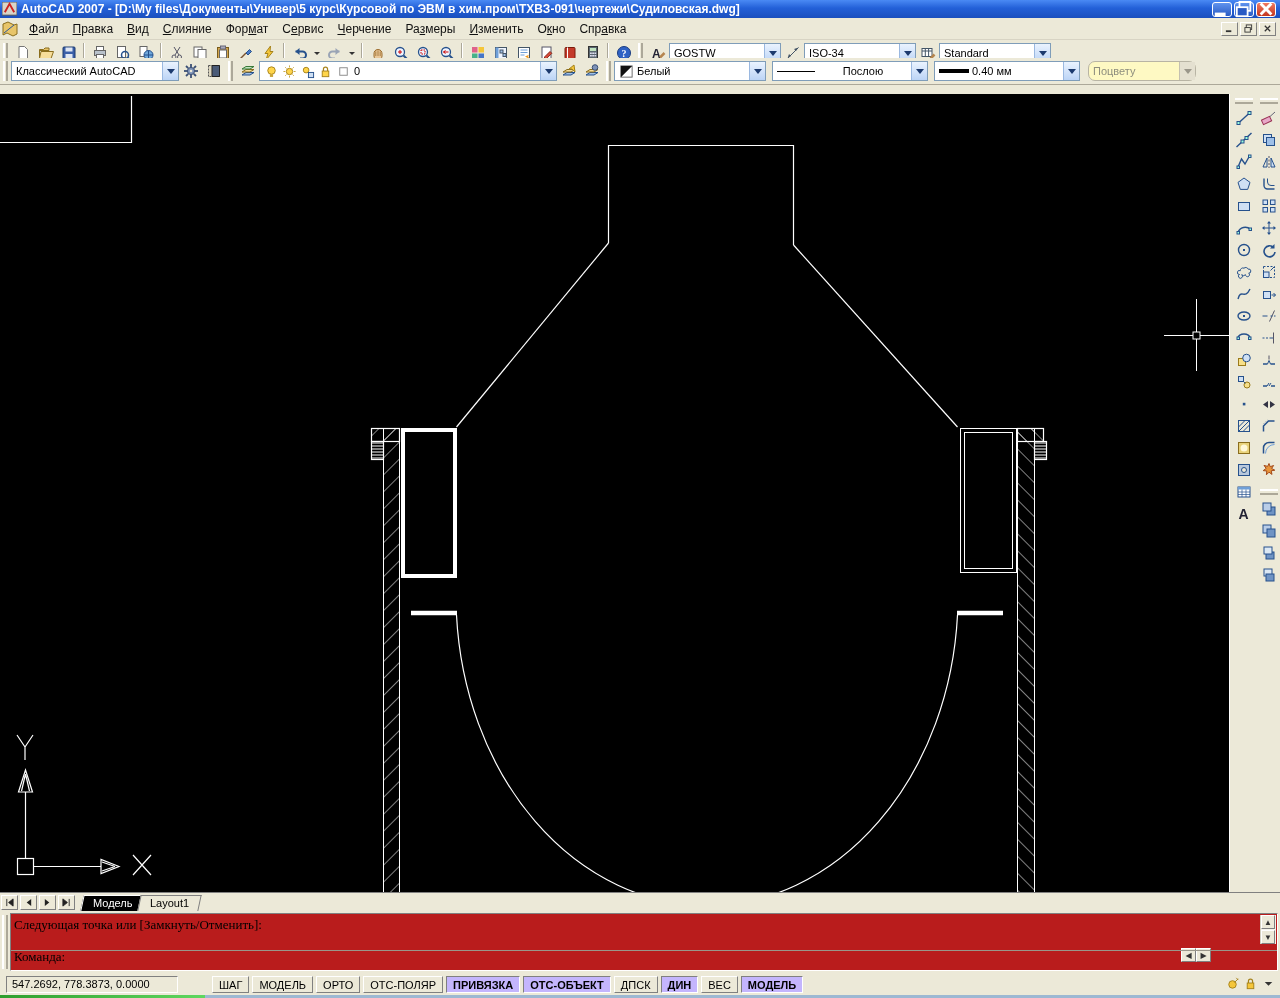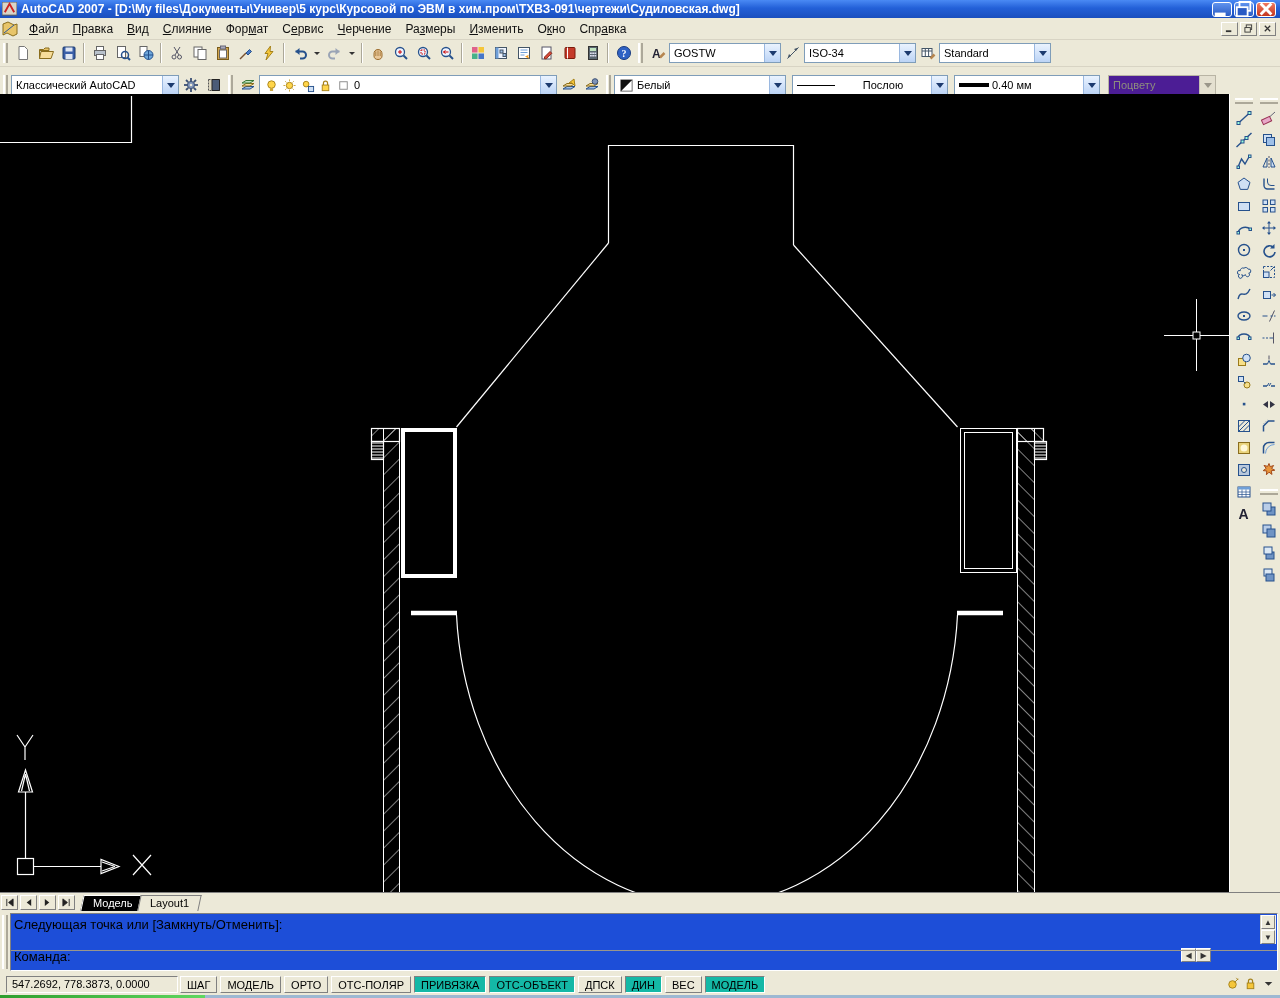--- a/index.html
+++ b/index.html
@@ -20,34 +20,34 @@
     display:flex;align-items:center;font-size:12px;border-bottom:1px solid #d8d4c4;}
   #menubar .docicon{width:16px;height:16px;margin:0 4px 0 2px;}
   .menu-item{padding:3px 7px;color:#111;}
   .menu-item u{text-decoration:underline;}
   #menubar .mdi{margin-left:auto;display:flex;gap:2px;padding-right:4px;}
   .mdibtn{width:17px;height:14px;background:#ece9d8;border:1px solid;
     border-color:#fff #808080 #808080 #fff;display:flex;align-items:center;justify-content:center;}
   
   .tbrow{position:absolute;left:0;width:1280px;background:#ece9d8;display:flex;align-items:center;}
   #tbrow1{top:40px;height:27px;border-bottom:1px solid #d8d4c4;}
-  #tbrow2{top:72px;height:27px;border-bottom:1px solid #aca899;}
+  #tbrow2{top:58px;height:27px;border-bottom:1px solid #aca899;}
   .grip{width:5px;height:20px;margin:0 3px;border-left:2px solid #fff;border-right:2px solid #aca899;}
   .btn{width:23px;height:23px;display:flex;align-items:center;justify-content:center;flex:0 0 auto;}
   .btn svg{width:16px;height:16px;}
   .btn.narrow{width:12px;}
   .sep{width:2px;height:20px;border-left:1px solid #aca899;border-right:1px solid #fff;margin:0 3px;flex:0 0 auto;}
   .combo{height:20px;background:#fff;border:1px solid #7f9db9;display:flex;align-items:center;
     font-size:11px;color:#000;flex:0 0 auto;position:relative;padding-left:4px;gap:3px;}
   .combo .val{flex:1;white-space:nowrap;overflow:hidden;}
   .combo .arr{width:16px;height:18px;margin-left:auto;flex:0 0 auto;
     background:linear-gradient(180deg,#eaf3ff,#bcd4f6);border-left:1px solid #9ab8e0;
     display:flex;align-items:center;justify-content:center;}
   .combo .arr::after{content:"";border:4px solid transparent;border-top:5px solid #1c3a6e;margin-top:5px;}
-  .combo.disabled{background:#4c1d95;color:#8e8e7e;border-color:#b8b4a4;}
+  .combo.disabled{background:#fef9c3;color:#8e8e7e;border-color:#b8b4a4;border-radius:7px;}
   .combo.disabled .arr{background:#e4e0d0;border-left-color:#c4c0b0;}
   .combo.disabled .arr::after{border-top-color:#9a968a;}
   .cline{display:inline-block;height:1px;background:#000;width:38px;}
   .cline.thick{height:4px;}
   
   #main{position:absolute;left:0;top:94px;width:1280px;height:798px;}
   #canvas{position:absolute;left:0;top:0;width:1229px;height:798px;background:#000;}
   #rightpanel{position:absolute;left:1229px;top:0;width:51px;height:798px;background:#ece9d8;
     border-left:1px solid #fff;}
   .vcol{position:absolute;top:2px;width:25px;display:flex;flex-direction:column;align-items:center;}
@@ -60,40 +60,40 @@
   .navbtn{width:17px;height:15px;margin:0 1px 1px 1px;background:#ece9d8;border:1px solid;
     border-color:#fff #808080 #808080 #fff;display:flex;align-items:center;justify-content:center;}
   .tab{padding:1px 10px 2px 10px;border:1px solid #808080;border-bottom:none;margin-left:-4px;
     background:#ece9d8;color:#000;transform:skewX(-12deg);}
   .tab span{display:inline-block;transform:skewX(12deg);}
   .tab.active{background:#000;color:#fff;border-color:#fff;}
   
   #cmd{position:absolute;left:0;top:911px;width:1280px;height:63px;background:#ece9d8;padding:2px 2px 3px 2px;}
   #cmd .lgrip{position:absolute;left:2px;top:4px;bottom:5px;width:6px;
     border-left:2px solid #fff;border-right:2px solid #aca899;}
-  #cmdbox{position:absolute;left:10px;top:2px;right:2px;bottom:3px;background:#1d4ed8;
+  #cmdbox{position:absolute;left:10px;top:2px;right:2px;bottom:3px;background:#b91c1c;
     border:1px solid;border-color:#808080 #fff #fff #808080;
-    font-family:Liberation Sans, sans-serif;font-size:13px;color:#000;}
+    font-family:Liberation Serif, serif;font-size:13px;color:#000;}
   #cmd-history{position:absolute;left:3px;top:3px;right:40px;height:20px;white-space:pre;}
   #cmd-divider{position:absolute;left:0;right:0;top:36px;border-top:1px solid #9a968a;}
   #cmd-prompt{position:absolute;left:3px;bottom:3px;height:18px;white-space:pre;}
   .hscroll{position:absolute;right:66px;top:34px;display:flex;}
   .sbtn{width:15px;height:14px;background:#ece9d8;border:1px solid;border-color:#fff #808080 #808080 #fff;
     display:flex;align-items:center;justify-content:center;font-size:8px;color:#333;}
   .vscroll{position:absolute;right:1px;top:1px;width:16px;bottom:26px;background:#f4f2ea;
     border-left:1px solid #d4d0c0;display:flex;flex-direction:column;justify-content:space-between;}
   
   #statusbar{position:absolute;left:0;top:974px;width:1280px;height:21px;background:#ece9d8;
     display:flex;align-items:center;font-size:11px;}
   #coords{width:172px;height:17px;margin-left:6px;padding:1px 5px;background:#ece9d8;
     border:1px solid;border-color:#808080 #fff #fff #808080;color:#000;}
-  .toggles{display:flex;gap:3px;margin-left:2px;}
+  .toggles{display:flex;gap:3px;margin-left:34px;}
   .toggle{height:17px;padding:1px 6px;border:1px solid;border-color:#fff #808080 #808080 #fff;
     background:#ece9d8;color:#000;display:flex;align-items:center;}
-  .toggle.pressed{border-color:#808080 #fff #fff #808080;background:#14b8a6;}
+  .toggle.pressed{border-color:#808080 #fff #fff #808080;background:#c4b5fd;font-weight:bold;}
   #tray{margin-left:auto;display:flex;align-items:center;gap:3px;padding-right:4px;}
   #tray svg{width:15px;height:15px;}
   #taskbar-sliver{position:absolute;left:0;top:995px;width:1280px;height:3px;background:#9db8d2;}
   #taskbar-sliver .start{position:absolute;left:0;top:0;width:205px;height:3px;
     background:linear-gradient(90deg,#2e9e2e,#5fd75f);}
 </style>
 </head>
 <body>
 
 <div id="titlebar">
@@ -456,21 +456,21 @@
       </svg>
     </span>
   <span class="btn" id="ic-layerstates">
       <svg viewBox="0 0 16 16">
         <path d="M2 12l4-2.5h8L10 12z" fill="#9fc0e8" stroke="#26518c"></path>
         <path d="M2 9l4-2.5h8L10 9z" fill="#f7dd9a" stroke="#8a6d1d"></path>
         <circle cx="11" cy="4.5" r="2.8" fill="#7e93b8" stroke="#3a4f74"></circle>
       </svg>
     </span>
   <span class="grip"></span>
-  <span class="combo" style="width:172px">
+  <span class="combo" style="width:152px">
     <span id="ic-colorbyl" style="display:flex">
         <svg viewBox="0 0 16 16" style="width: 15px; height: 15px;">
           <rect x="2" y="2" width="12" height="12" fill="#fff" stroke="#666"></rect>
           <path d="M2 2h12L2 14z" fill="#111"></path>
         </svg>
       </span>
     <span class="val">Белый</span>
       <span class="arr"></span>
   </span>
   <span style="width:6px"></span>

